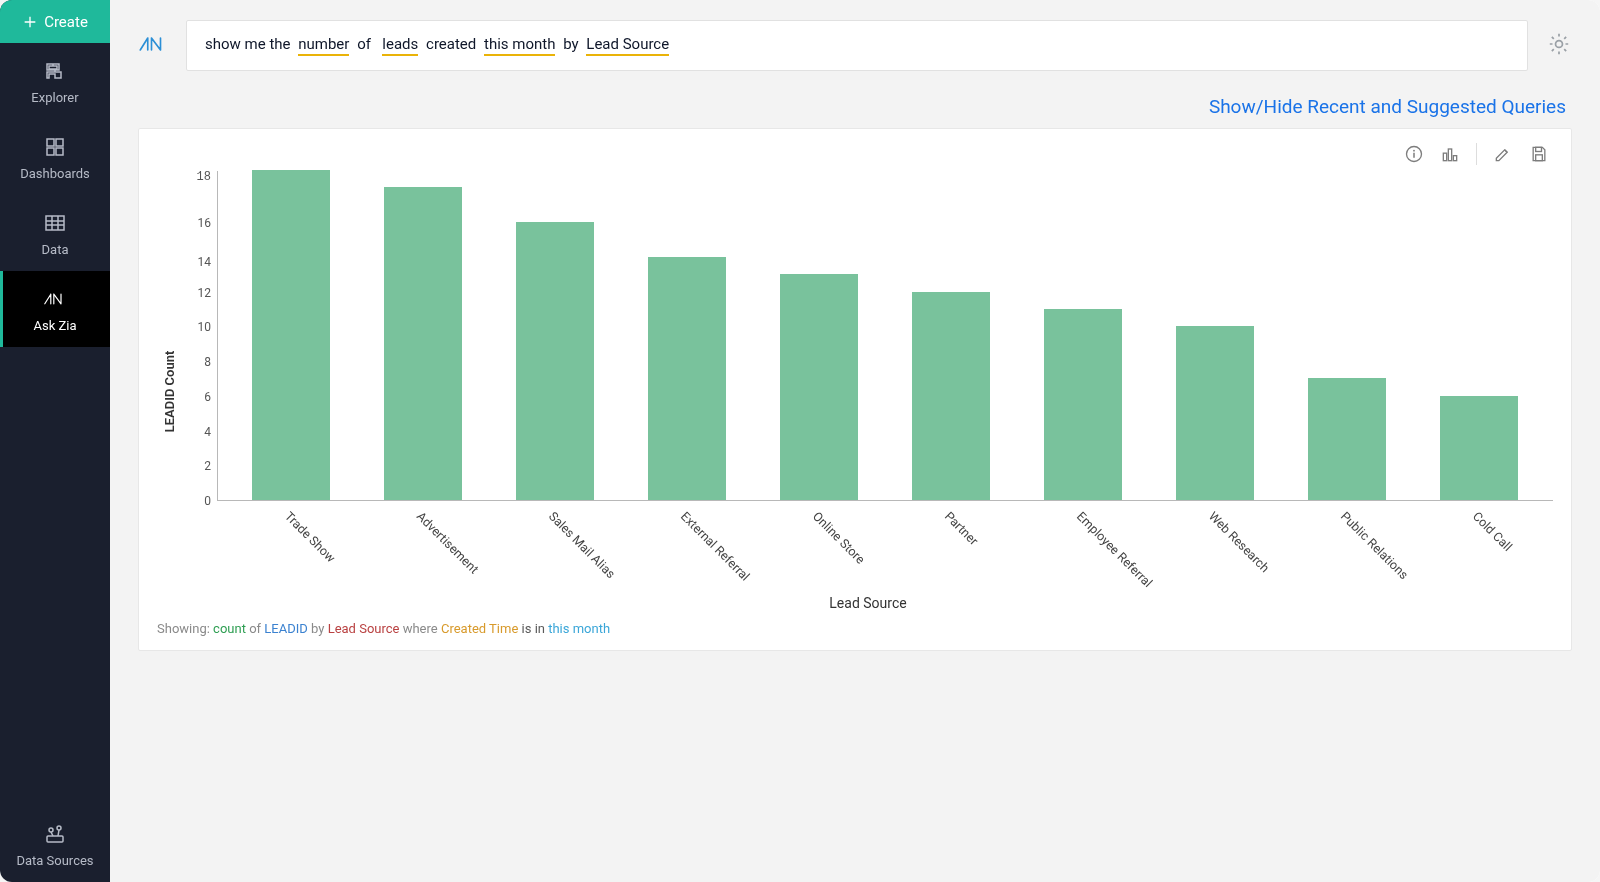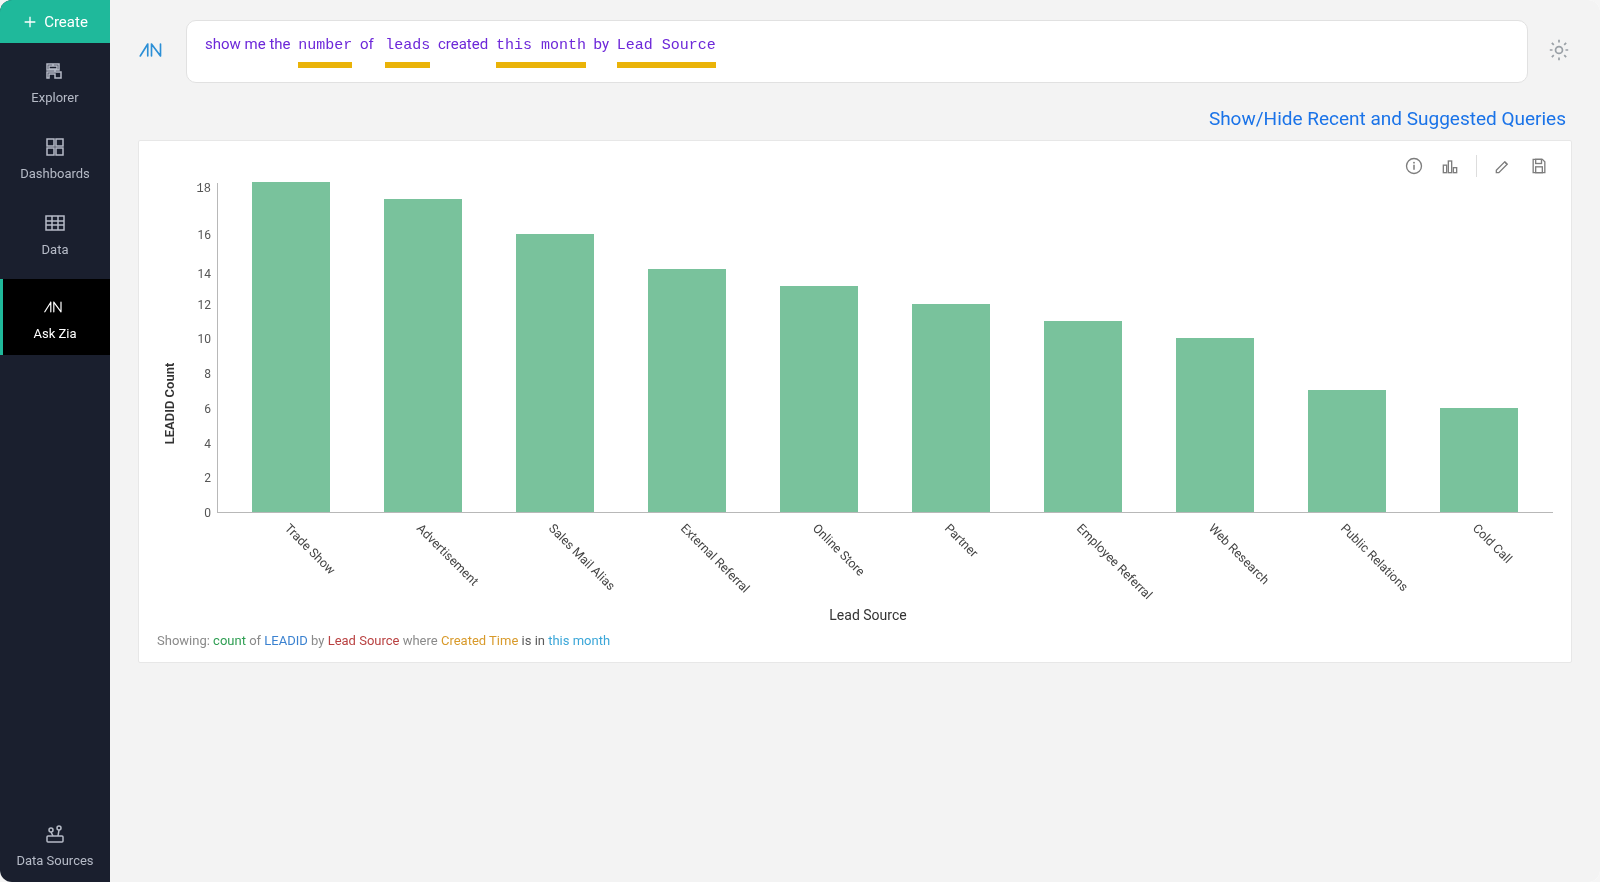--- a/index.html
+++ b/index.html
@@ -5,33 +5,33 @@
 * { box-sizing: border-box; margin: 0; padding: 0; }
 body { font-family: -apple-system, BlinkMacSystemFont, "Segoe UI", Roboto, Helvetica, Arial, sans-serif; background: #f5f5f5; width: 1600px; height: 882px; overflow: hidden; position: relative; }
 .app { display: flex; width: 100%; height: 100%; border-radius: 12px; overflow: hidden; background: #fff; }
 
 
 .sidebar { width: 110px; background: #1a1f2e; display: flex; flex-direction: column; color: #cfd3db; }
 .create-btn { height: 43px; background: #1fb99b; color: #fff; display: flex; align-items: center; justify-content: center; gap: 6px; font-size: 15px; cursor: pointer; }
 .create-btn svg { width: 16px; height: 16px; }
 .nav { display: flex; flex-direction: column; flex: 1; }
 .nav-item { display: flex; flex-direction: column; align-items: center; justify-content: space-between; padding: 16px 4px 14px; gap: 7px; font-size: 13px; cursor: pointer; color: #b6bbc7; position: relative; }
-.nav-item.active { background: #000; color: #fff; margin-top: 8px; }
+.nav-item.active { background: #000; color: #fff; }
 .nav-item.active::before { content: ""; position: absolute; left: 0; top: 0; bottom: 0; width: 3px; background: #1fb99b; }
 .nav-item svg { width: 24px; height: 24px; }
 .nav-spacer { flex: 1; }
 
 
 .main { flex: 1; background: #f3f3f3; display: flex; flex-direction: column; padding: 20px 28px 20px 28px; }
 .query-row { display: flex; align-items: center; gap: 18px; }
 .zia-mark { color: #2b8fd6; }
 .zia-mark svg { width: 30px; height: 24px; }
-.query-box { flex: 1; background: #fff; border: 1px solid #e1e1e1; border-radius: 10px; padding: 14px 18px; font-size: 15px; color: #6d28d9; display: flex; flex-wrap: wrap; gap: 4px; align-items: baseline; }
+.query-box { flex: 1; background: #fff; border: 1px solid #e1e1e1; border-radius: 2px; padding: 14px 18px; font-size: 15px; color: #0f172a; display: flex; flex-wrap: wrap; gap: 4px; align-items: baseline; }
 .query-box .tok { white-space: pre; }
-.query-box .ul { border-bottom: 6px solid #eab308; padding-bottom: 8px; font-family: Liberation Mono, monospace; }
+.query-box .ul { border-bottom: 2px solid #eab308; padding-bottom: 1px; }
 .gear-btn { color: #9aa0a6; cursor: pointer; }
 .gear-btn svg { width: 26px; height: 26px; }
 
 .suggest-row { text-align: right; padding: 24px 6px 10px; }
 .suggest-link { color: #1a73e8; font-size: 19px; cursor: pointer; }
 
 
 .card { background: #fff; border: 1px solid #e7e7e7; border-radius: 2px; padding: 12px 18px 14px; display: flex; flex-direction: column; }
 .card-toolbar { display: flex; justify-content: flex-end; align-items: center; gap: 16px; padding: 2px 4px 6px; color: #7d7d7d; }
 .card-toolbar .tb-btn { cursor: pointer; display: inline-flex; }

